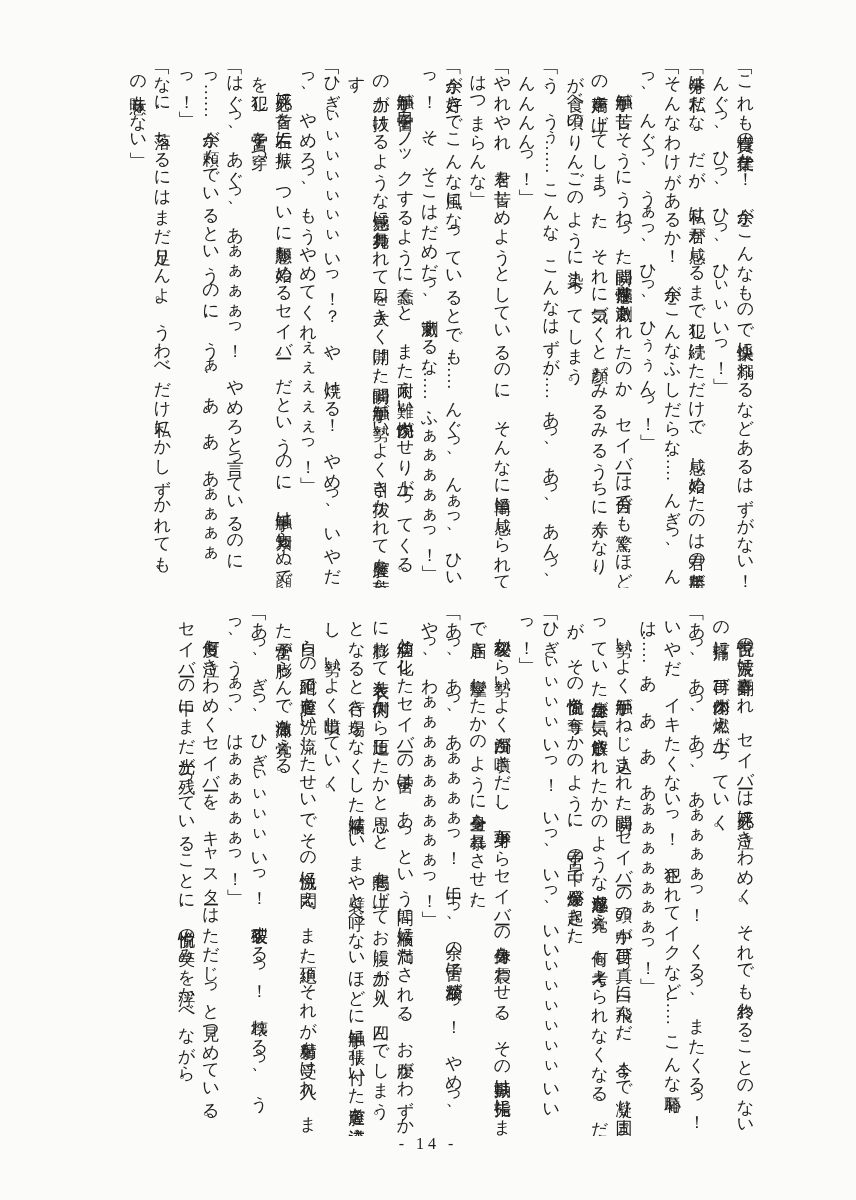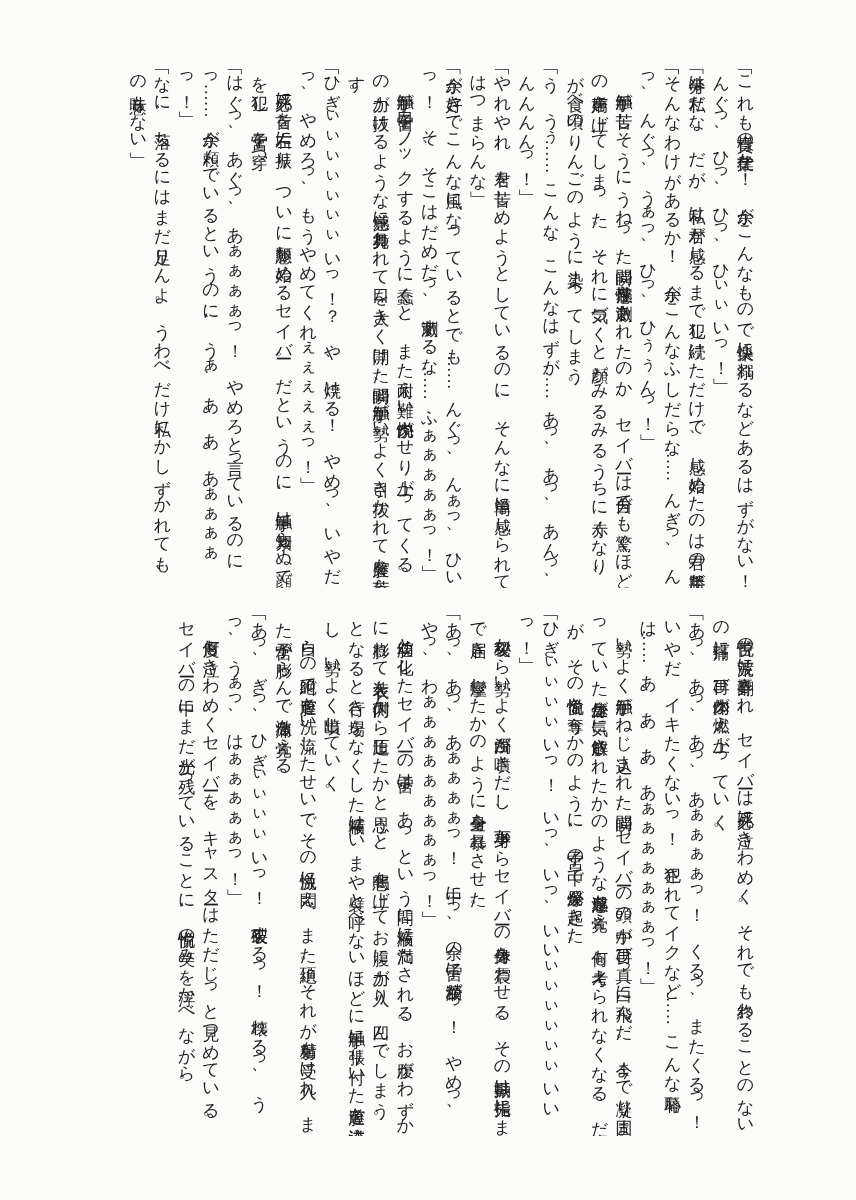--- a/index.html
+++ b/index.html
@@ -75,13 +75,14 @@
       <p>　勢いよく触手がねじ込まれた瞬間、セイバーの頭の中が再び真っ白に飛んだ。今まで凝り固まっていた身体が一気に解放されたかのような浮遊感を覚え、何も考えられなくなる。だが、その愉悦を奪うかのように、子宮の中で爆発が起きた。</p>
       <p>「ひぎぃぃぃぃいっ！　いっ、いっ、いいぃぃぃぃぃぃいいっ！」</p>
       <p>　秘裂から勢いよく白濁が噴きだし、下半身からセイバーの身体を震わせる。その振動は指先にまで届き、痙攣したかのように全身を暴れさせた。</p>
       <p>「あっ、あっ、あぁぁぁぁっ！　中にっ、余の子宮に精液がっ！　やめっ、やっ、わぁぁぁぁぁぁぁぁぁっ！」</p>
       <p>　幼膣と化したセイバーの子宮は、あっという間に精液に満たされる。お腹がわずかに膨れて衣装を内側から圧迫したかと思うと、悲鳴を上げてお腹に力が入り、凹んでしまう。となると行き場をなくした精液はいまや襞と呼べないほどに触手に張り付いた膣道を逆流し、勢いよく噴出していく。</p>
       <p>　自らの絶叫で膣道を洗い流したせいでその激悦に悶え、また絶頂。それが射精を受け入れ、また子宮が膨らんで激痛を覚える。</p>
       <p>「あっ、ぎっ、ひぎぃぃぃぃいっ！　破裂するっ！　壊れるっ、うっ、うぁっ、はぁぁぁぁぁっ！」</p>
       <p>　何度も泣きわめくセイバーを、キャスターはただじっと見つめている。セイバーの中にまだ光が残っていることに、愉悦の笑みを浮かべながら。</p>
     </div>
 
+  <div class="page-number">- 14 -</div>
 </div>
 
 </body></html>

